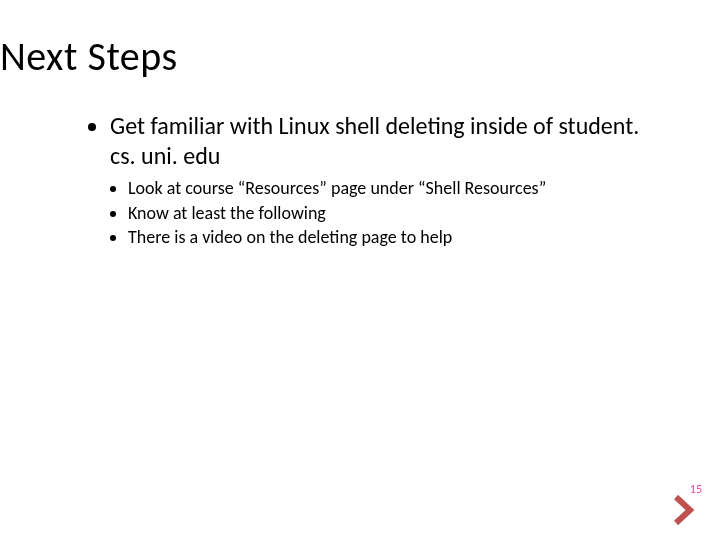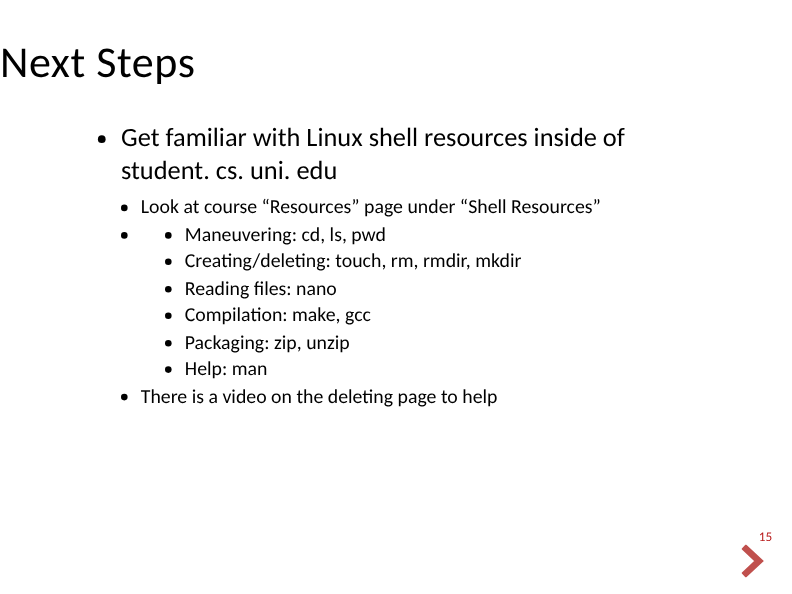--- a/index.html
+++ b/index.html
@@ -43,48 +43,41 @@
     padding-left: 40px;
   }
   li {
     margin: 2px 0;
   }
   .page-num {
     position: absolute;
     right: 18px;
     bottom: 44px;
     font-size: 12px;
-    color: #b91c1c;
+    color: #ec4899;
   }
   .corner {
     position: absolute;
     right: 20px;
     bottom: 15px;
   }
 </style>
 </head>
 <body>
 
 <div class="title">Next Steps</div>
 
 <div class="bullets">
   <ul class="level1">
-    <li>Get familiar with Linux shell resources inside of student. cs. uni. edu</li>
+    <li>Get familiar with Linux shell deleting inside of student. cs. uni. edu</li>
   </ul>
   <ul class="level2">
     <li>Look at course “Resources” page under “Shell Resources”</li>
     <li>
-      <ul class="level3">
-        <li>Maneuvering: cd, ls, pwd</li>
-        <li>Creating/deleting: touch, rm, rmdir, mkdir</li>
-        <li>Reading files: nano</li>
-        <li>Compilation: make, gcc</li>
-        <li>Packaging: zip, unzip</li>
-        <li>Help: man</li>
-      </ul>
+      <span>Know at least the following</span>
     </li>
     <li>There is a video on the deleting page to help</li>
   </ul>
 </div>
 
 <div class="page-num">15</div>
 
 <svg class="corner" width="26" height="30" viewBox="0 0 26 30">
   <polyline points="2,2 16,15 2,28" fill="none" stroke="#c0504d" stroke-width="6" stroke-linejoin="miter" stroke-linecap="butt"></polyline>
 </svg>

